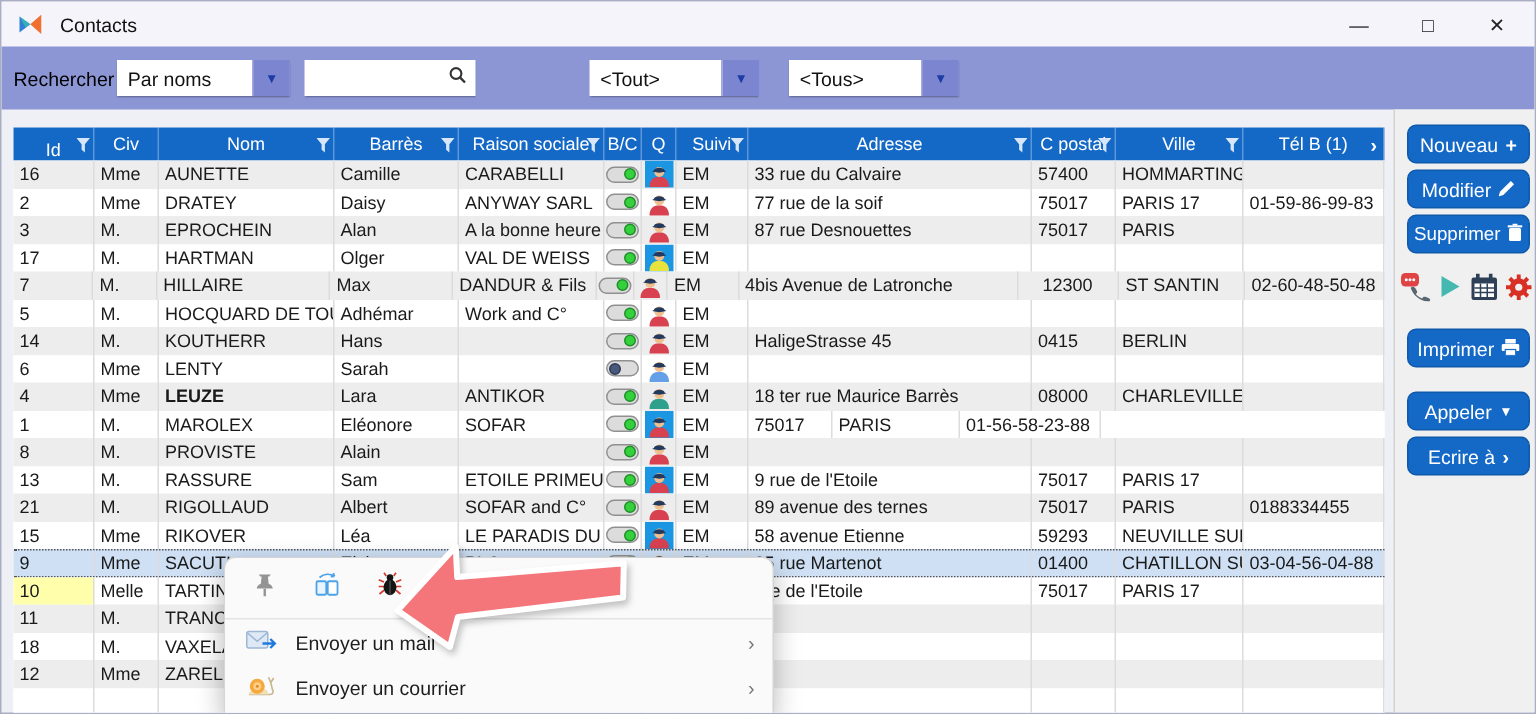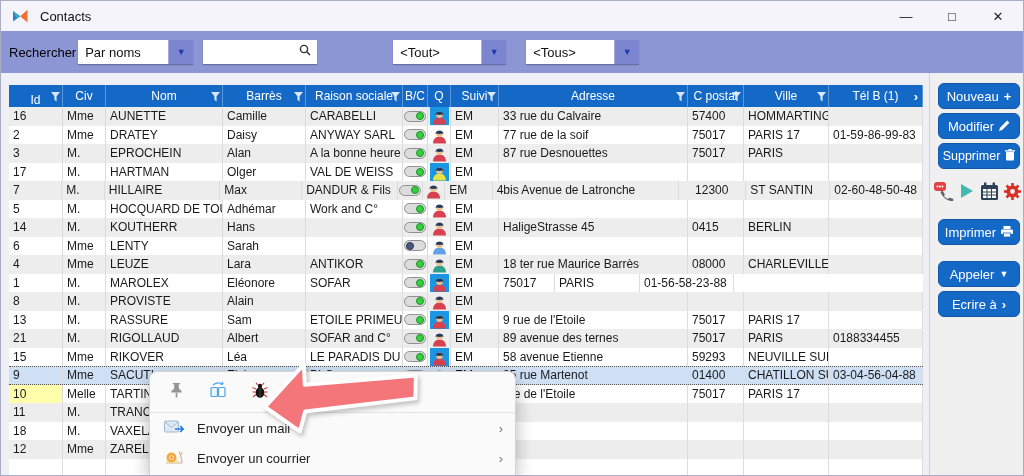--- a/index.html
+++ b/index.html
@@ -388,21 +388,21 @@
           </div>
           <div class="cell" style="width: 48px;">EM</div>
           <div class="cell" style="width: 189px;"></div>
           <div class="cell" style="width: 56px;"></div>
           <div class="cell" style="width: 85px;"></div>
           <div class="cell" style="width: 94px;"></div>
         </div>
         <div class="row alt">
           <div class="cell" style="width: 54px;">4</div>
           <div class="cell" style="width: 43px;">Mme</div>
-          <div class="cell" style="width: 117px;">LEUZE</div>
+          <div class="cell" style="width: 117px; font-weight: bold;">LEUZE</div>
           <div class="cell" style="width: 83px;">Lara</div>
           <div class="cell" style="width: 97px;">ANTIKOR</div>
           <div class="cell cen" style="width: 25px;">
             <span class="tg">
               <i></i>
             </span>
           </div>
           <div class="cell cen" style="width: 23px;">
             <span class="q">
               <svg width="15" height="16" viewBox="0 0 15 16">

